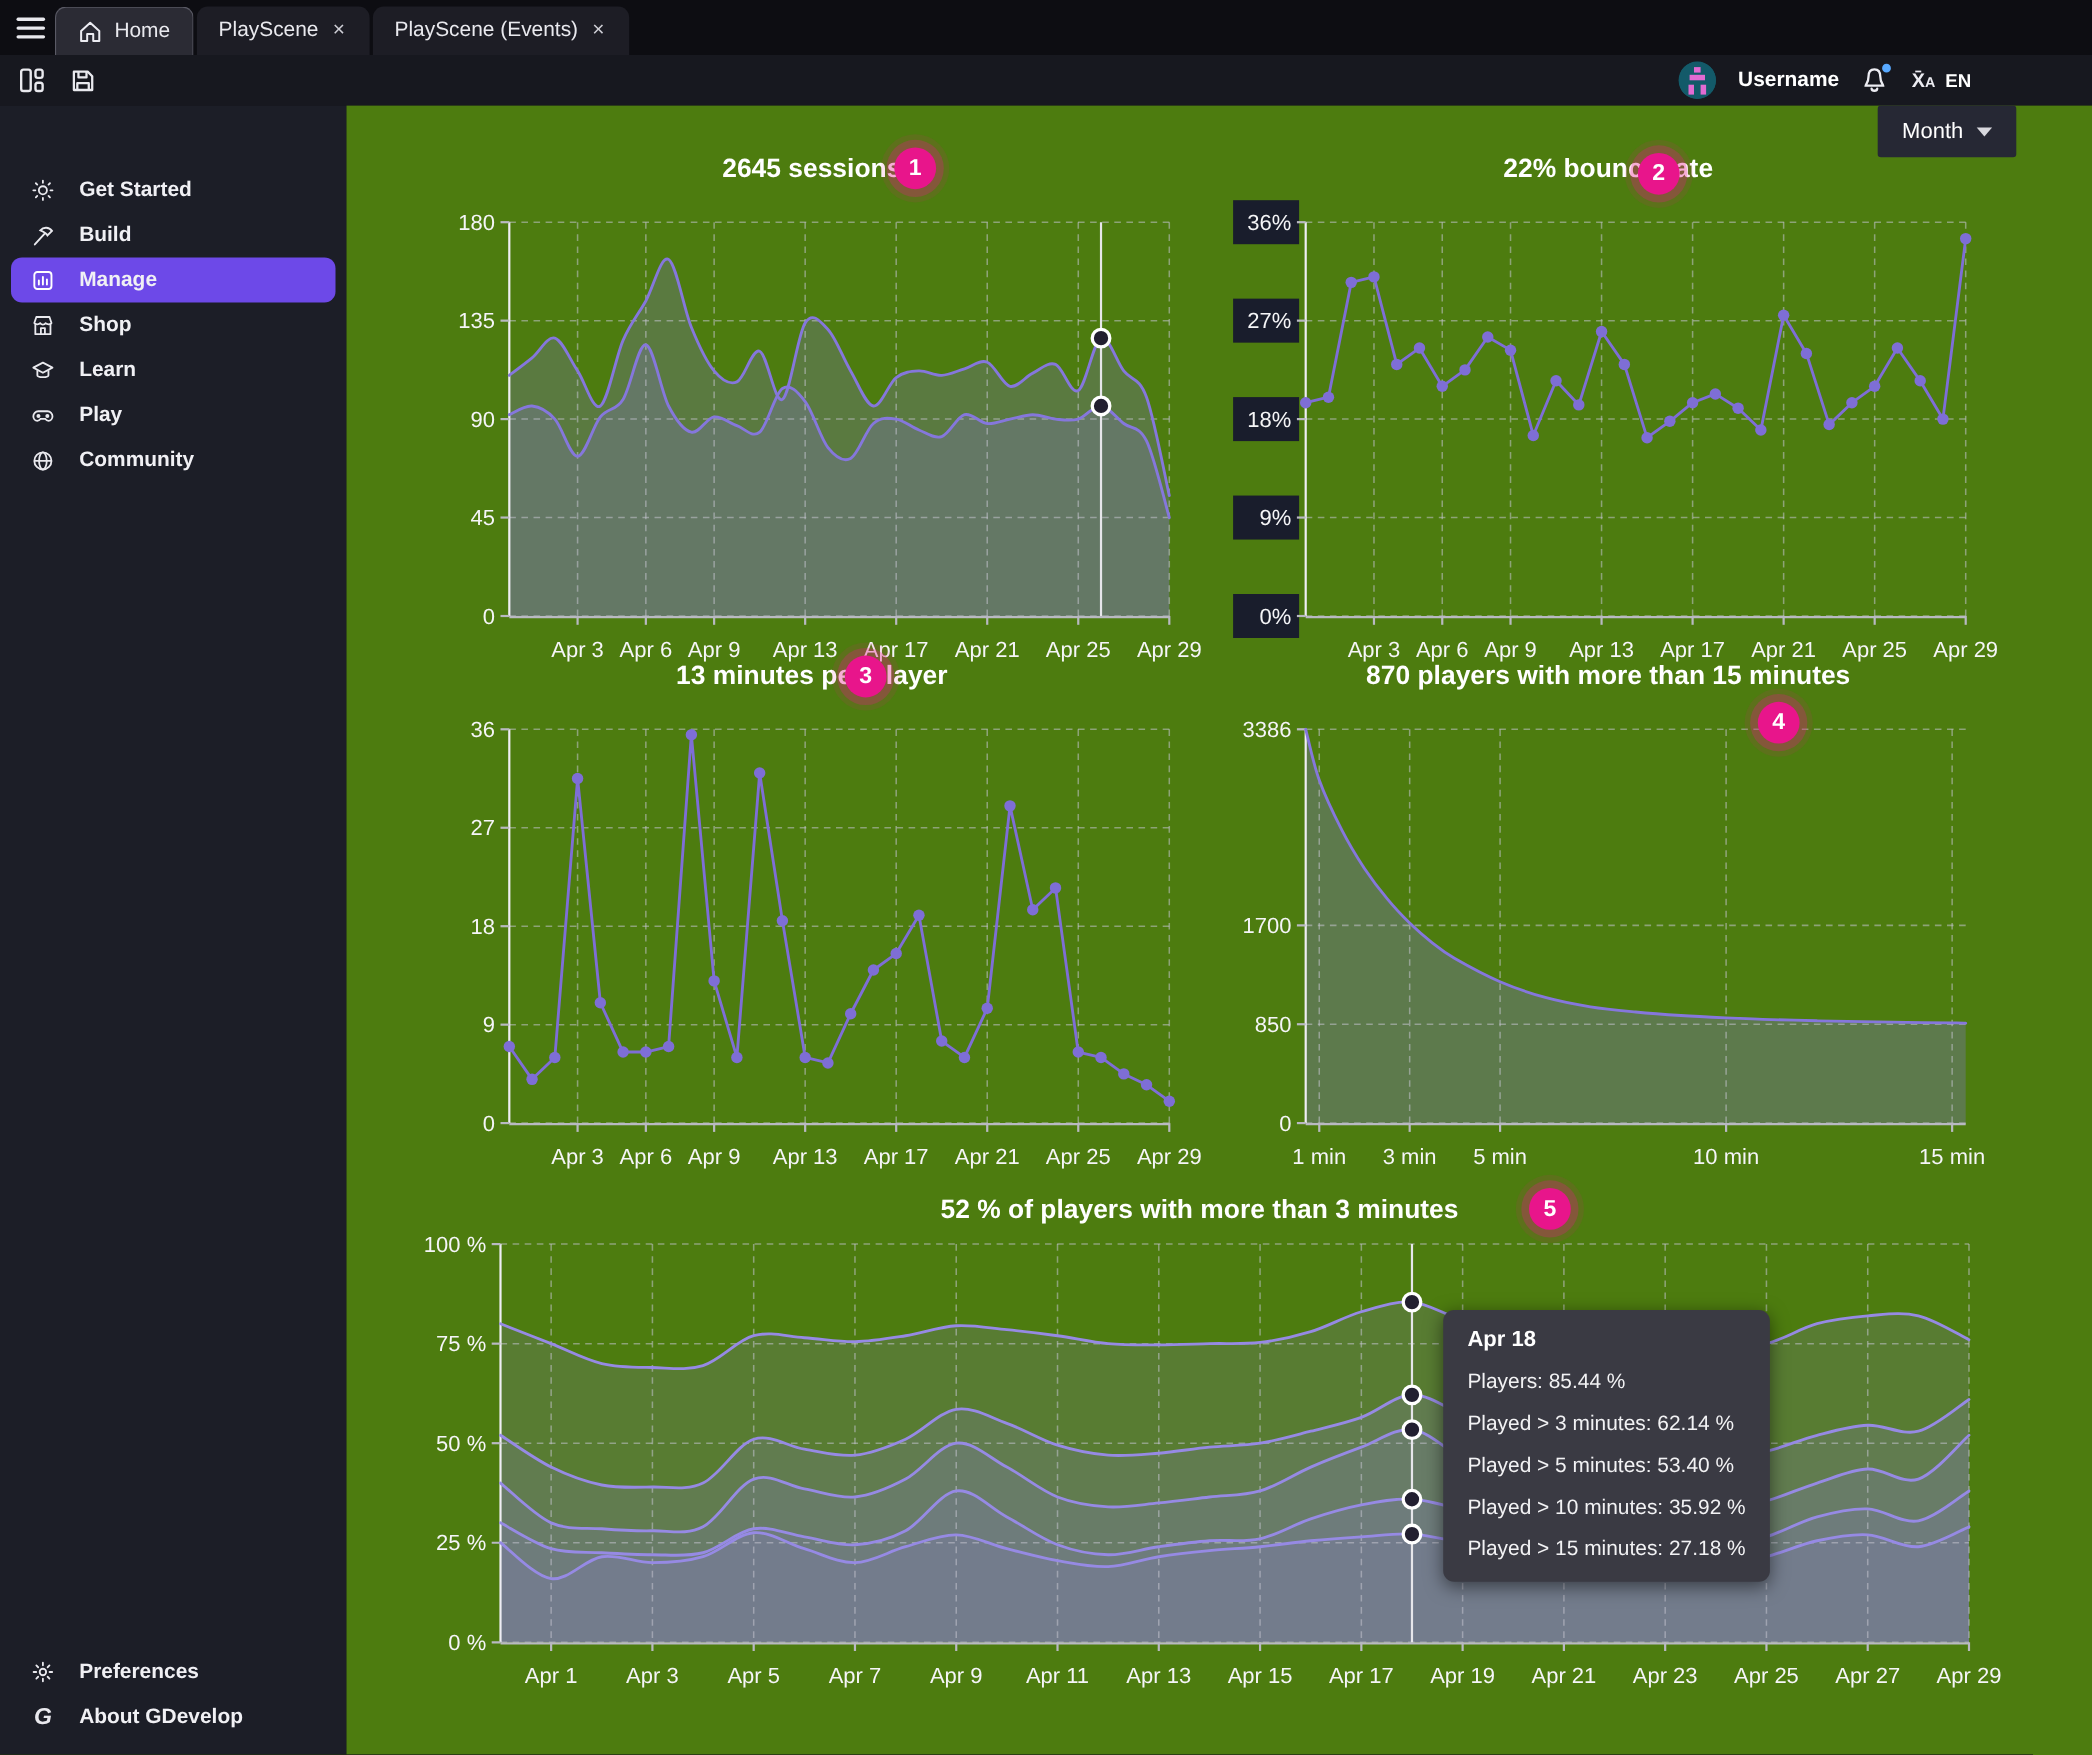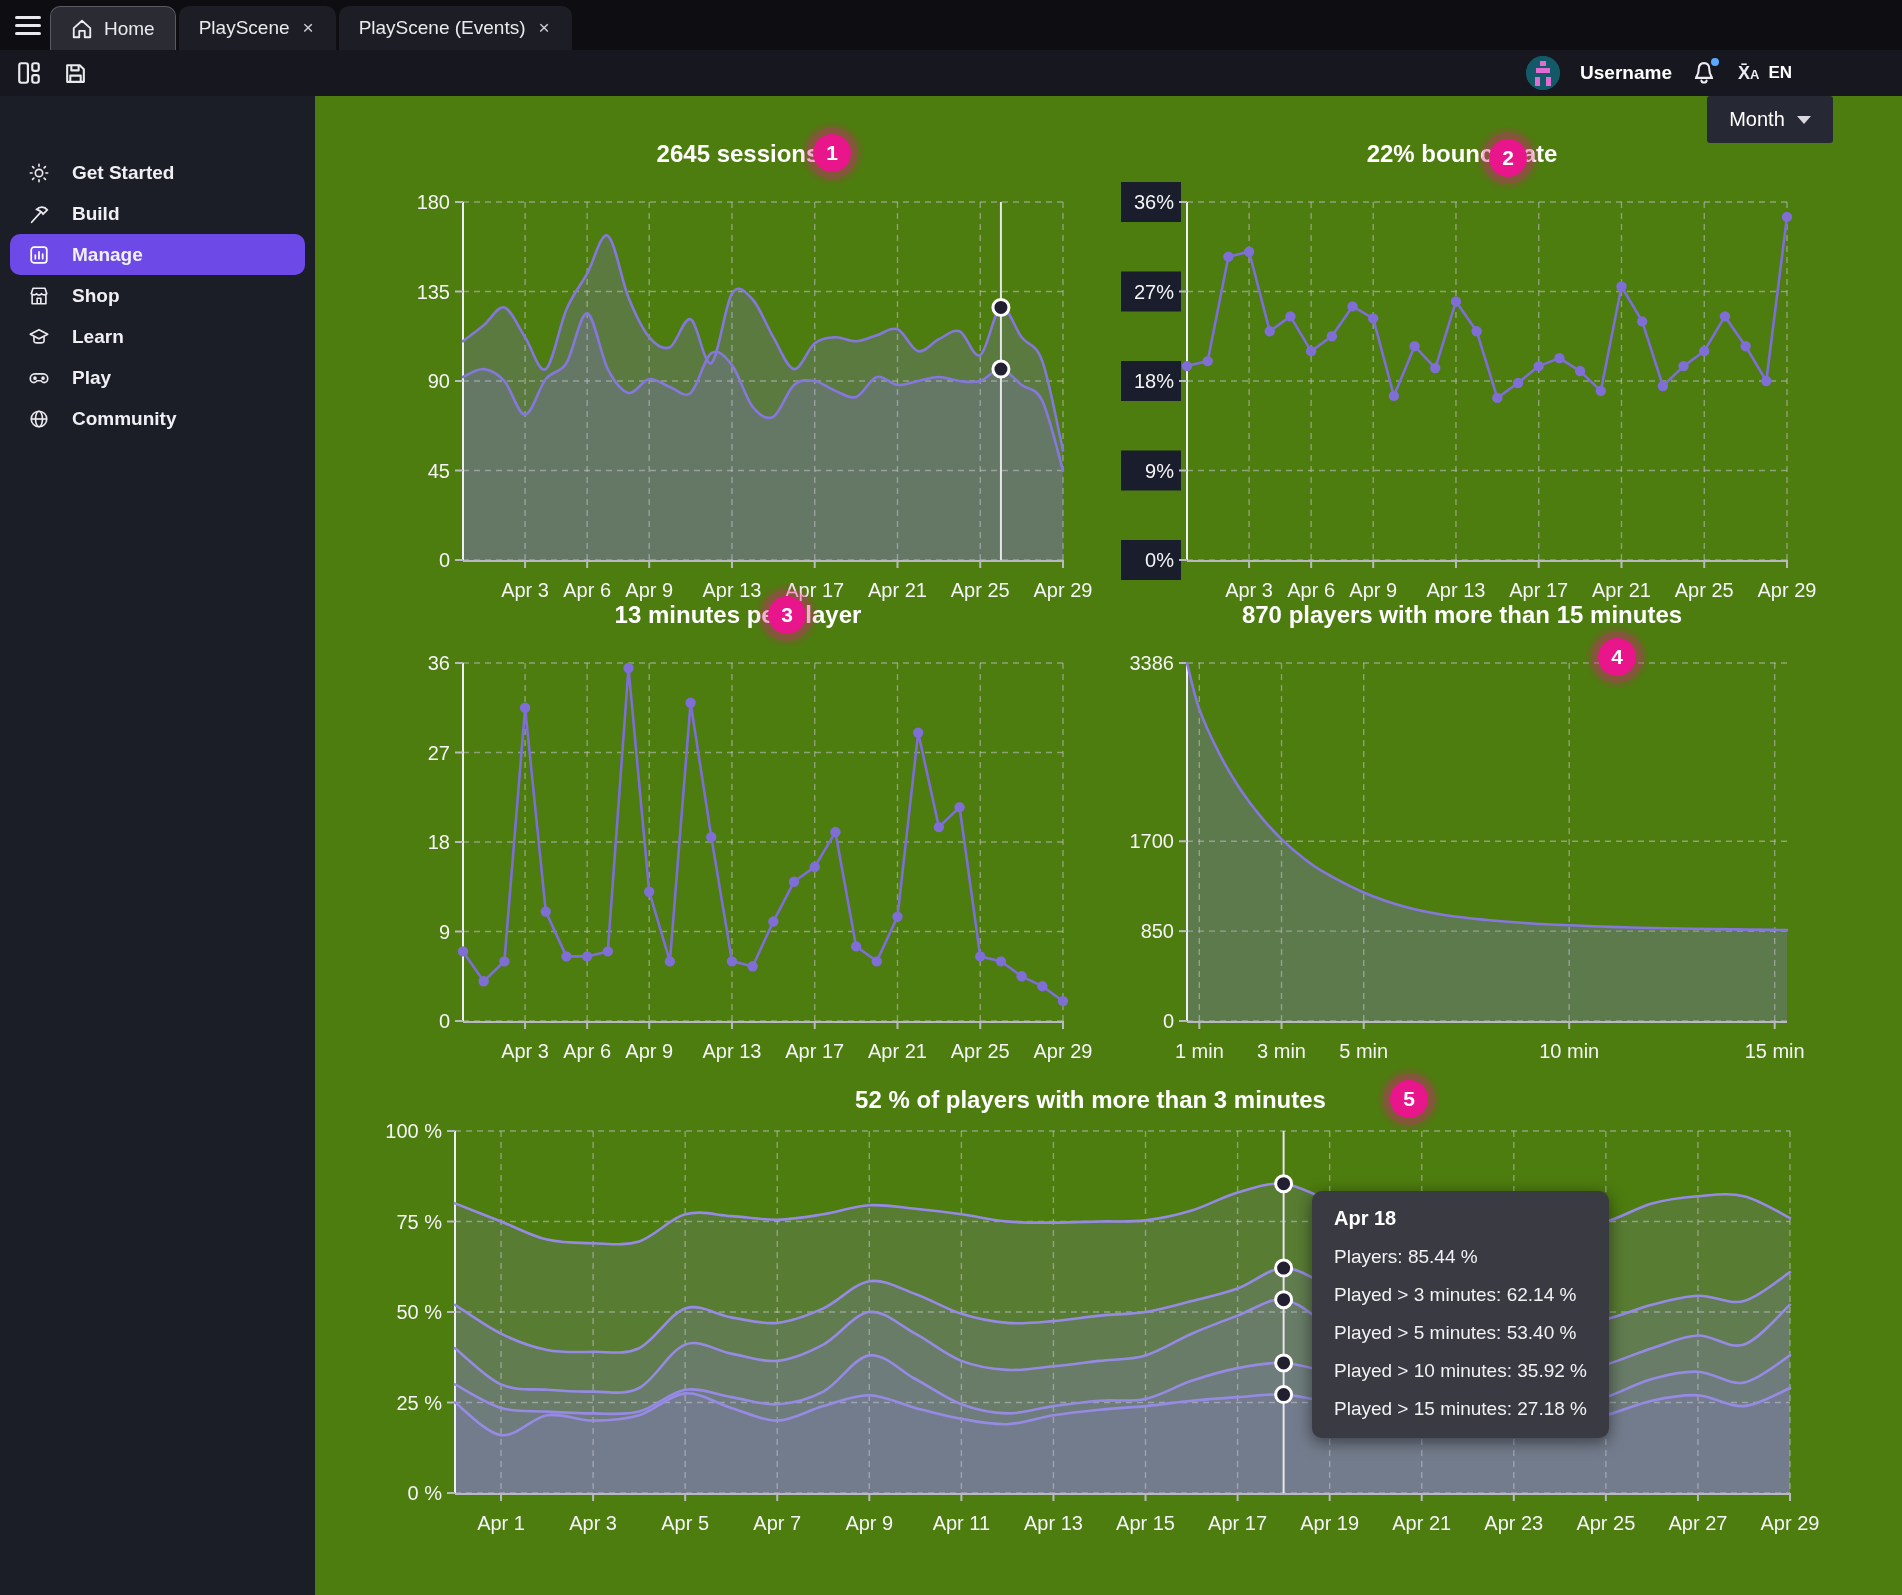--- a/index.html
+++ b/index.html
@@ -22,21 +22,21 @@
   .toolbar { height:46px; background:#17181f; display:flex; align-items:center; padding:0 14px; gap:16px; }
   .tb-icon { width:30px; height:30px; display:flex; align-items:center; justify-content:center;
     background:none; border:none; cursor:pointer; }
   .tb-right { margin-left:auto; display:flex; align-items:center; gap:18px; margin-right:96px; }
   .account { display:flex; align-items:center; gap:20px; cursor:pointer; background:none; border:none;
     color:#fff; font-size:19px; font-weight:600; font-family:inherit; }
   .avatar { width:34px; height:34px; border-radius:50%; overflow:hidden; background:#135a69; position:relative; }
   .bell-wrap { position:relative; width:30px; height:30px; cursor:pointer; background:none; border:none; }
   .bell-dot { position:absolute; right:-1px; top:-2px; width:12px; height:12px; border-radius:50%;
     background:#58a9ff; border:2px solid #17181f; }
-  .lang-btn { display:flex; align-items:center; gap:9px; background:none; border:none; color:#fff;
+  .lang-btn { display:flex; align-items:flex-end; gap:9px; background:none; border:none; color:#fff;
     cursor:pointer; font-family:inherit; }
   .trans-ic { font-size:18px; font-weight:700; color:#ececf2; }
   .trans-ic .a { font-size:13px; }
   .lang-label { font-size:17px; font-weight:700; }
 
   
   .bodyrow { display:flex; height:1499px; }
   .sidebar { width:315px; background:#1c1e27; position:relative; flex-shrink:0; }
   .nav { padding-top:56px; }
   .nav-item { height:41px; display:flex; align-items:center; gap:20px; padding:0 16px;
@@ -203,20 +203,37 @@
       </div>
       <div class="nav-item">
         <span class="ic">
           <svg width="22" height="22" viewBox="0 0 24 24" fill="none" stroke="#e9e9ee" stroke-width="1.8">
               <circle cx="12" cy="12" r="8.5"></circle>
               <ellipse cx="12" cy="12" rx="3.8" ry="8.5"></ellipse>
               <path d="M3.5 12 H20.5"></path>
             </svg>
         </span>
         <span>Community</span>
+      </div>
+    </div>
+    <div class="side-footer">
+      <div class="nav-item">
+        <span class="ic">
+          <svg width="22" height="22" viewBox="0 0 24 24" fill="none" stroke="#e9e9ee" stroke-width="1.8" stroke-linecap="round">
+              <circle cx="12" cy="12" r="3.2"></circle>
+              <path d="M12 2.8v2.6M12 18.6v2.6M2.8 12h2.6M18.6 12h2.6M5.5 5.5l1.8 1.8M16.7 16.7l1.8 1.8M18.5 5.5l-1.8 1.8M7.3 16.7l-1.8 1.8"></path>
+            </svg>
+        </span>
+        <span>Preferences</span>
+      </div>
+      <div class="nav-item">
+        <span class="ic">
+            <span class="gd-logo">G</span>
+          </span>
+        <span>About GDevelop</span>
       </div>
     </div>
   </nav>
 
   <main class="main">
     <button class="month-btn">
       <span>Month</span>
       <span class="caret"></span>
     </button>
 

